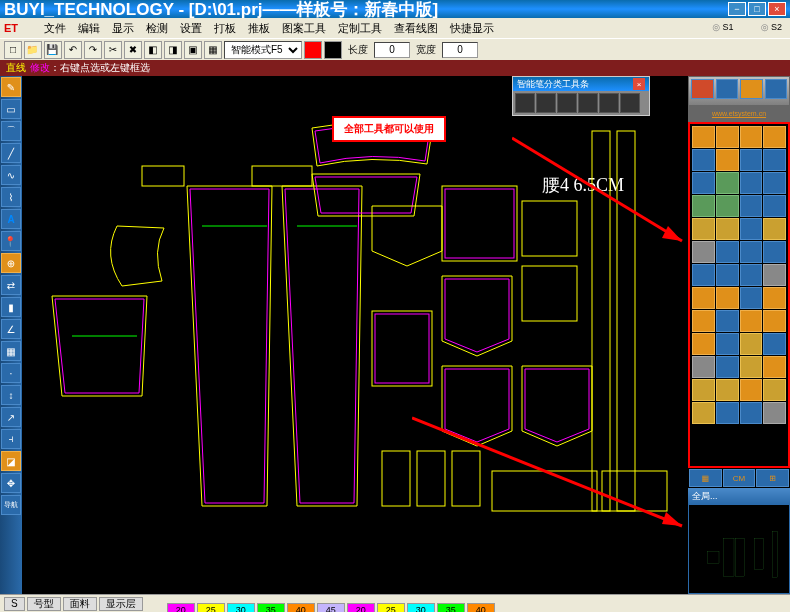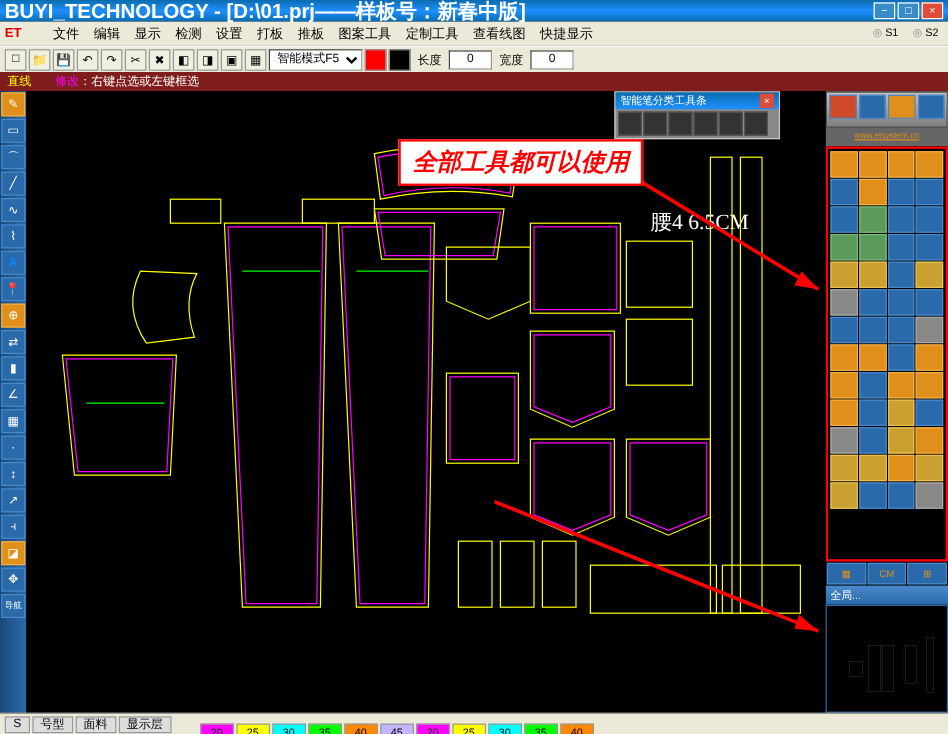--- a/index.html
+++ b/index.html
@@ -16,21 +16,21 @@
 .menu-item { padding: 0 6px; cursor: pointer; }
 
 .toolbar1 { height: 22px; background: #ece9d8; display: flex; align-items: center; padding: 0 4px; gap: 2px; border-top: 1px solid #fff; }
 .tb-btn { width: 18px; height: 18px; border: 1px solid #999; background: #f0f0e0; cursor: pointer; display: flex; align-items: center; justify-content: center; font-size: 10px; }
 .tb-dropdown { height: 18px; border: 1px inset #999; background: #fff; font-size: 10px; padding: 0 2px; }
 .tb-label { font-size: 10px; padding: 0 4px; }
 .tb-input { width: 36px; height: 16px; border: 1px inset #999; background: #fff; font-size: 10px; text-align: center; }
 
 .hintbar { height: 16px; background: #7f1d1d; color: #fff; font-size: 10px; padding: 0 6px; display: flex; align-items: center; }
 .hint-y { color: #ff0; }
-.hint-m { color: #f0f; margin-left: 20px; }
+.hint-m { color: #f0f; margin-left: 4px; }
 
 .main-area { position: absolute; top: 76px; left: 0; right: 0; bottom: 18px; display: flex; background: #000; }
 
 .left-toolbar { width: 22px; background: linear-gradient(90deg, #1a4a7a, #2a6aaa); display: flex; flex-direction: column; }
 .lt-btn { width: 20px; height: 20px; margin: 1px auto; background: #2a6aaa; border: 1px solid #4a8aca; cursor: pointer; display: flex; align-items: center; justify-content: center; color: #fff; font-size: 10px; }
 .lt-btn.orange { background: #e0901a; border-color: #f0b04a; }
 
 .canvas { flex: 1; background: #000; position: relative; overflow: hidden; }
 
 .right-panel { width: 102px; background: #000; display: flex; flex-direction: column; }
@@ -47,28 +47,28 @@
 .rp-mid-btn { flex: 1; background: #2a6aaa; border: 1px solid #4a8aca; font-size: 8px; color: #e0901a; display: flex; align-items: center; justify-content: center; cursor: pointer; }
 .rp-preview-title { height: 16px; background: linear-gradient(#4a8aca, #2a6aaa); color: #fff; font-size: 9px; padding: 0 4px; display: flex; align-items: center; }
 .rp-preview { height: 90px; background: #000; border: 1px solid #2a6aaa; position: relative; }
 
 .floating-toolbar { position: absolute; top: 0px; left: 490px; width: 138px; background: #888; border: 1px solid #ccc; z-index: 10; }
 .ft-title { height: 14px; background: linear-gradient(#0a6cae, #1e90ff); color: #fff; font-size: 9px; padding: 0 4px; display: flex; align-items: center; justify-content: space-between; }
 .ft-close { width: 12px; height: 12px; background: #e04b3a; color: #fff; display: flex; align-items: center; justify-content: center; cursor: pointer; font-size: 8px; }
 .ft-body { display: flex; padding: 2px; gap: 1px; }
 .ft-btn { width: 20px; height: 20px; border: 1px solid #555; background: #333; cursor: pointer; }
 
-.annotation { position: absolute; background: #fff; border: 2px solid #f00; padding: 4px 10px; color: #f00; font-size: 20px; font-weight: bold; z-index: 20; font-style: italic; }
+.annotation { position: absolute; background: #fff; border: 2px solid #f00; padding: 4px 10px; color: #f00; font-size: 10px; font-weight: bold; z-index: 20; }
 .arrow { position: absolute; z-index: 19; }
 
 .statusbar { position: absolute; bottom: 0; left: 0; right: 0; height: 18px; background: #ece9d8; display: flex; align-items: center; padding: 0 4px; gap: 2px; border-top: 1px solid #999; }
 .sb-tab { padding: 0 6px; height: 14px; border: 1px solid #999; background: #ddd; font-size: 10px; display: flex; align-items: center; cursor: pointer; }
 .sb-size { width: 28px; height: 14px; border: 1px solid #999; font-size: 9px; display: flex; align-items: center; justify-content: center; cursor: pointer; margin-top: 12px; }
 
-.coord-readout { position: absolute; top: 22px; right: 8px; font-size: 9px; color: #000; display: flex; gap: 12px; }
+.coord-readout { position: absolute; top: 22px; right: 8px; font-size: 9px; color: #000; display: flex; gap: 27px; }
 .coord-readout span::before { content: "◎ "; color: #888; }
 </style>
 </head>
 <body>
 
 <div class="titlebar">
   <span class="titlebar-text">BUYI_TECHNOLOGY - [D:\01.prj——样板号：新春中版]</span>
   <div class="win-btns">
     <div class="win-btn">−</div>
     <div class="win-btn">□</div>

